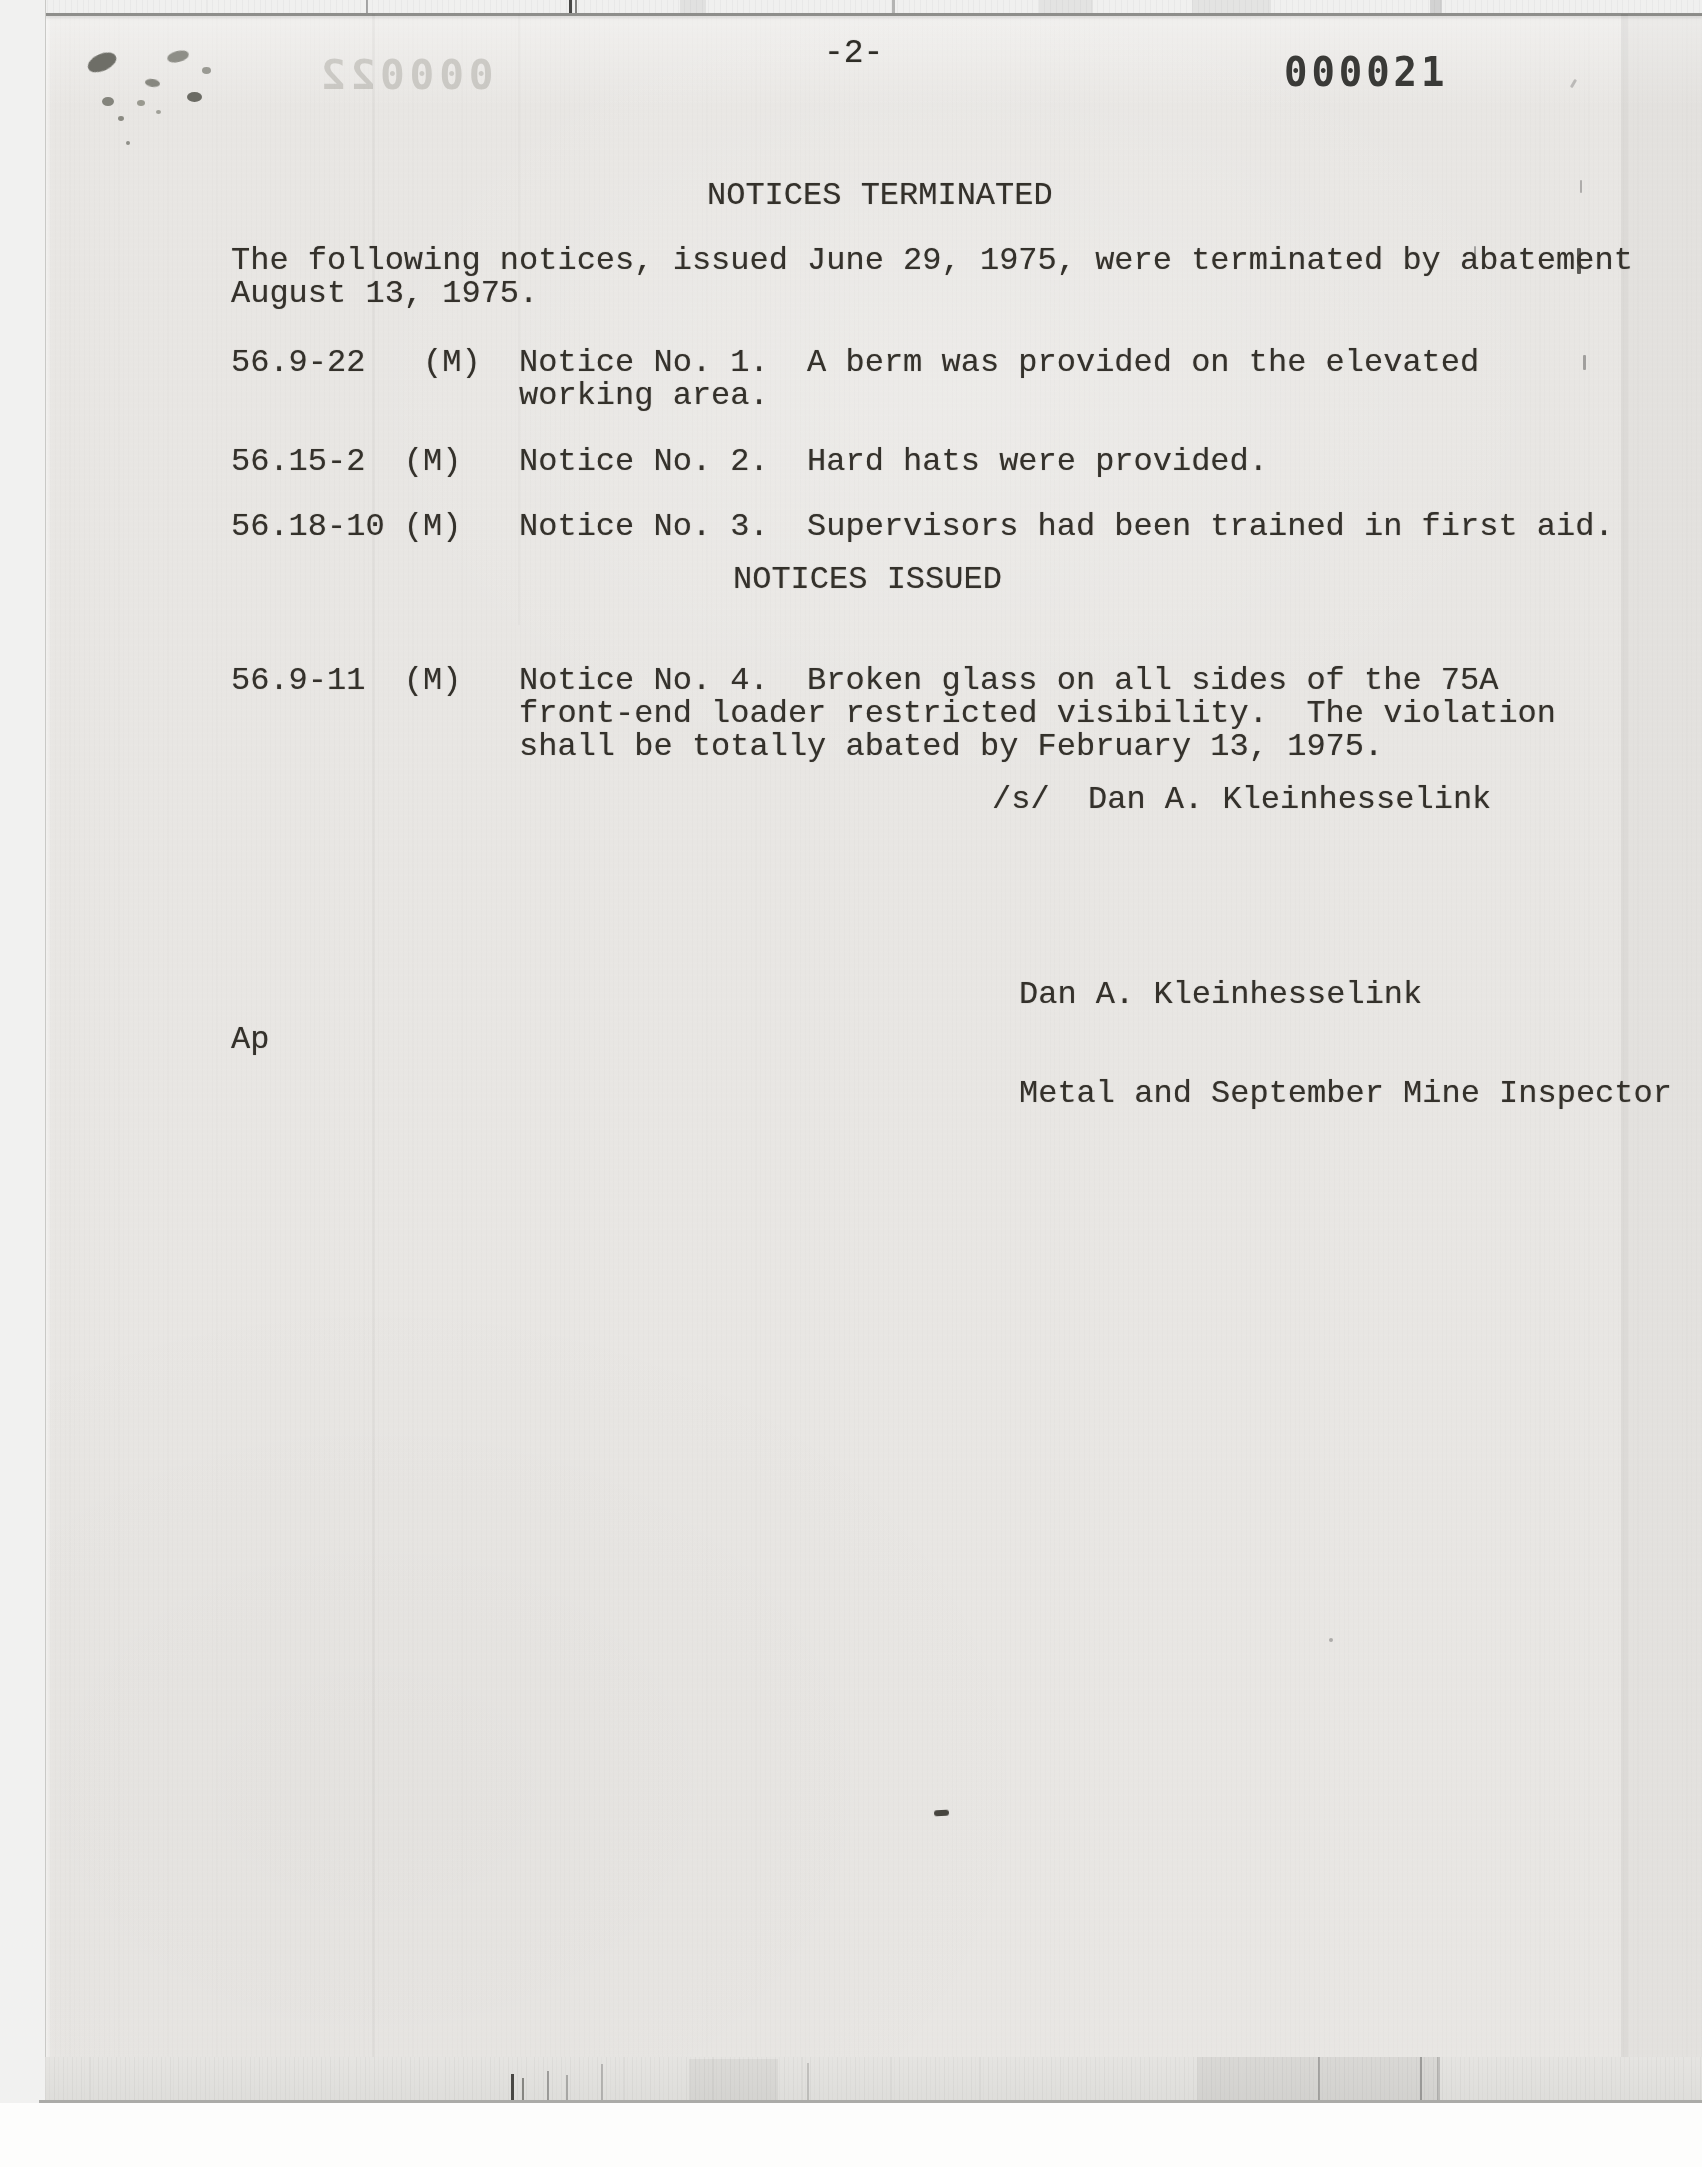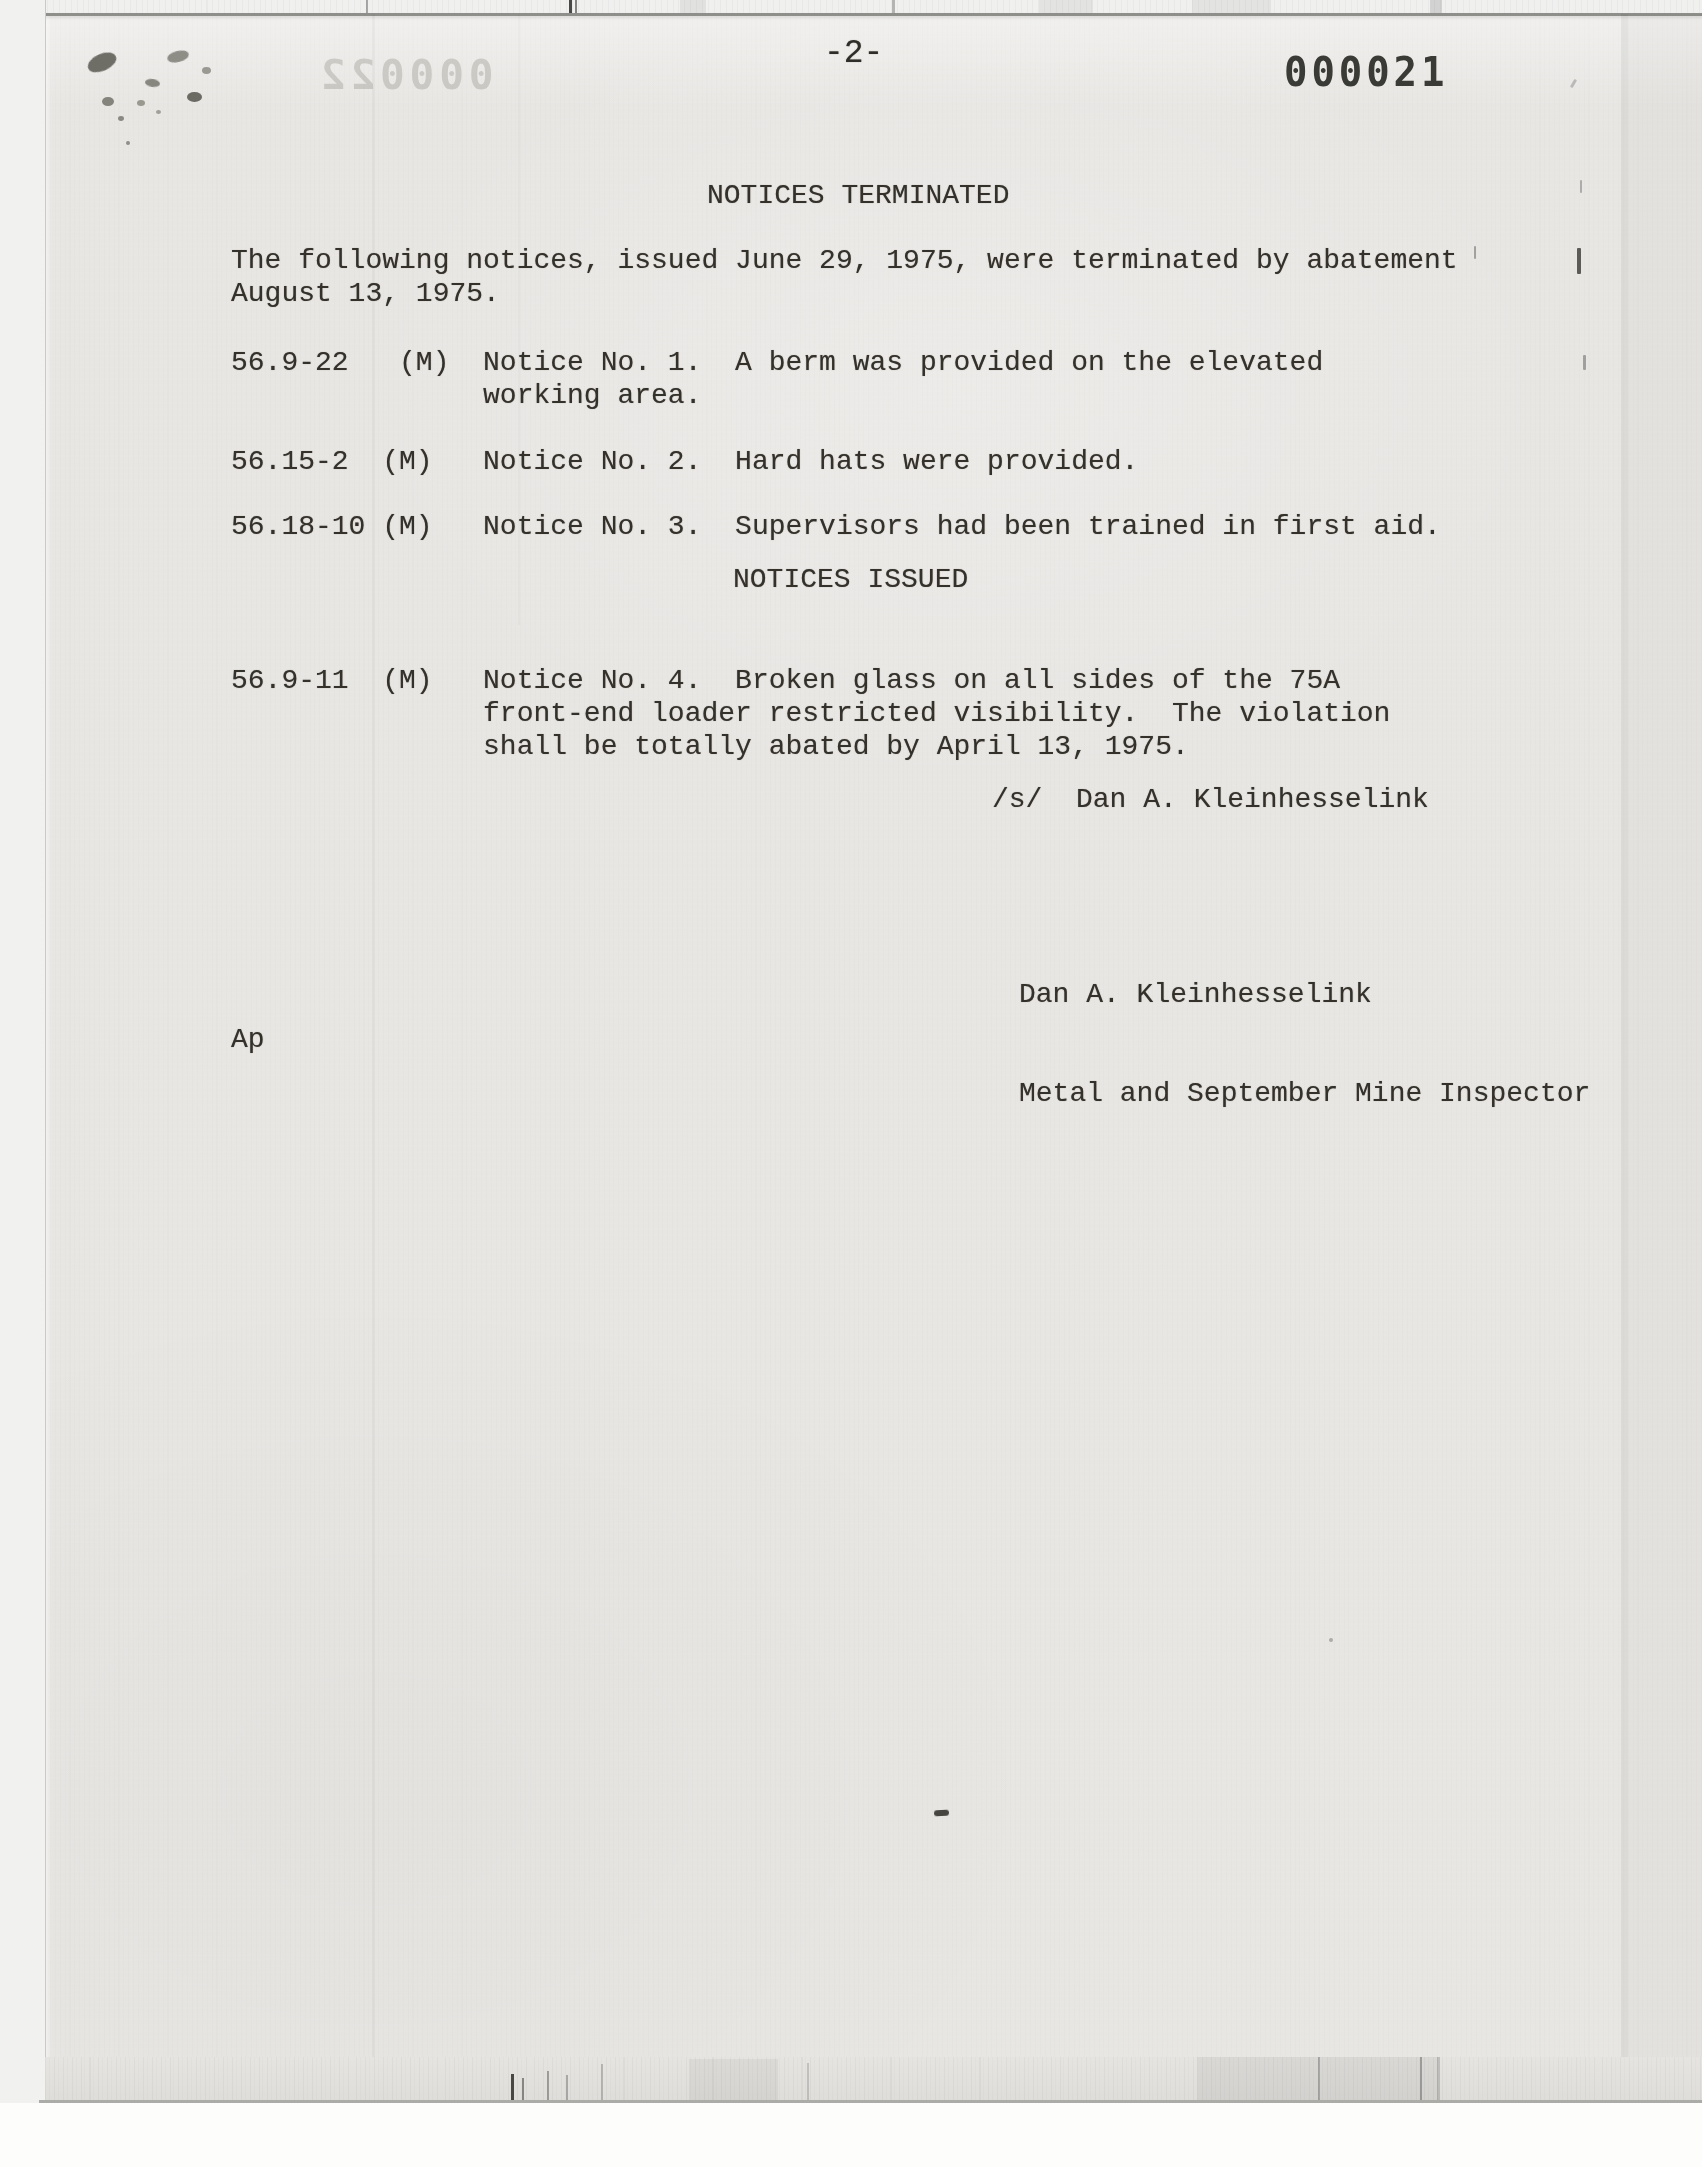--- a/index.html
+++ b/index.html
@@ -43,21 +43,21 @@
       #e5e4e1;
   }
   .bottom-band > div{position:absolute;}
   .bottom-edge{position:absolute;left:39px;top:2100px;right:0;height:3px;background:#ababa8;}
   .bottom-white{position:absolute;left:0;top:2103px;width:1702px;height:64px;background:#fdfdfc;}
   .crease{position:absolute;top:13.8px;height:2089px;}
   
   .type{
     position:absolute;
     font-family:"Liberation Mono","DejaVu Sans Mono",monospace;
-    font-size:28px;line-height:33px;color:#34312b;
+    font-size:32px;line-height:33px;color:#34312b;
     white-space:pre;text-shadow:0 0 1px rgba(52,49,43,.45);
   }
   .entry{margin-bottom:32.5px;}
   
   .stamp{
     position:absolute;left:1284px;top:49px;
     font-family:"DejaVu Sans Mono","Liberation Mono",monospace;
     font-size:39px;font-weight:bold;letter-spacing:3.9px;color:#3a3a37;
     filter:blur(0.3px);transform:scaleY(1.06);white-space:pre;
   }
@@ -141,21 +141,21 @@
   <div class="bleed">000022</div>
 
   <div class="type" style="left:707px;top:179px;">NOTICES TERMINATED</div>
 
   <div class="type" style="left:231px;top:244px;"><div class="line">The following notices, issued June 29, 1975, were terminated by abatement</div><div class="line">August 13, 1975.</div></div>
 
   <div class="type" style="left:231px;top:346px;"><div class="entry"><div class="line">56.9-22   (M)  Notice No. 1.  A berm was provided on the elevated</div><div class="line">               working area.</div></div><div class="entry"><div class="line">56.15-2  (M)   Notice No. 2.  Hard hats were provided.</div></div><div class="entry"><div class="line">56.18-10 (M)   Notice No. 3.  Supervisors had been trained in first aid.</div></div></div>
 
   <div class="type" style="left:733px;top:563px;">NOTICES ISSUED</div>
 
-  <div class="type" style="left:231px;top:664px;"><div class="entry"><div class="line">56.9-11  (M)   Notice No. 4.  Broken glass on all sides of the 75A</div><div class="line">               front-end loader restricted visibility.  The violation</div><div class="line">               shall be totally abated by April 13, 1975.</div></div></div>
+  <div class="type" style="left:231px;top:664px;"><div class="entry"><div class="line">56.9-11  (M)   Notice No. 4.  Broken glass on all sides of the 75A</div><div class="line">               front-end loader restricted visibility.  The violation</div><div class="line">               shall be totally abated by February 13, 1975.</div></div></div>
 
   <div class="type" style="left:992px;top:783px;">/s/  Dan A. Kleinhesselink</div>
 
   <div class="type" style="left:1019px;top:912px;">
     <div>Dan A. Kleinhesselink</div>
     <div>Metal and September Mine Inspector</div>
   </div>
 
   <div class="type" style="left:231px;top:1023px;">Ap</div>
 

